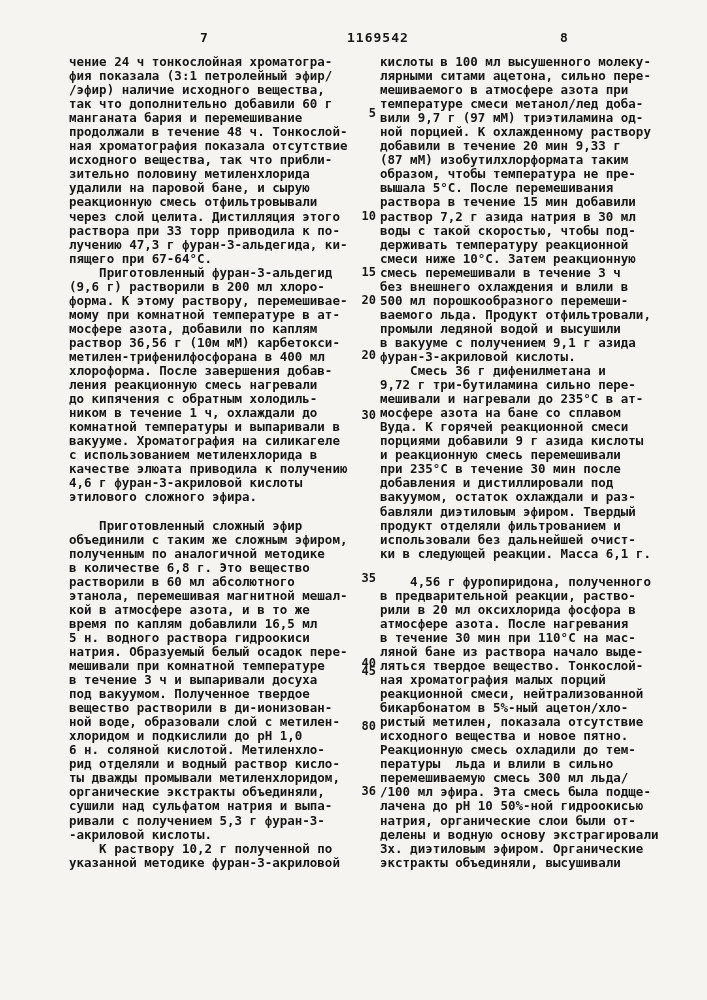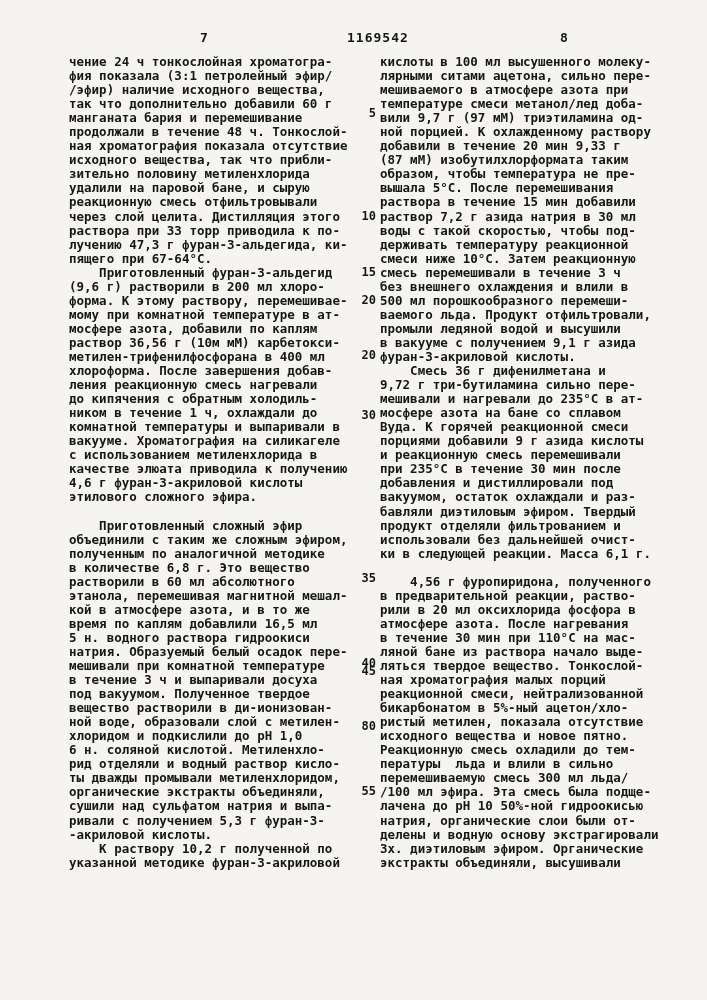--- a/index.html
+++ b/index.html
@@ -47,17 +47,17 @@
       <div class="gutter-num" style="top: 106px;">5</div>
       <div class="gutter-num" style="top: 174px; margin-top: 35px;">10</div>
       <div class="gutter-num" style="top: 243px; margin-top: 22px;">15</div>
       <div class="gutter-num" style="top: 293px;">20</div>
       <div class="gutter-num" style="top: 348px;">20</div>
       <div class="gutter-num" style="top: 408px;">30</div>
       <div class="gutter-num" style="top: 571px;">35</div>
       <div class="gutter-num" style="top: 608px; margin-top: 48px;">40</div>
       <div class="gutter-num" style="top: 664px;">45</div>
       <div class="gutter-num" style="top: 719px;">80</div>
-      <div class="gutter-num" style="top: 784px;">55</div>
+      <div class="gutter-num" style="top: 784px;">36</div>
     </div>
 
   <div class="col col-right" id="col-right"><div class="line">кислоты в 100 мл высушенного молеку-</div><div class="line">лярными ситами ацетона, сильно пере-</div><div class="line">мешиваемого в атмосфере азота при</div><div class="line">температуре смеси метанол/лед доба-</div><div class="line">вили 9,7 г (97 мМ) триэтиламина од-</div><div class="line">ной порцией. К охлажденному раствору</div><div class="line">добавили в течение 20 мин 9,33 г</div><div class="line">(87 мМ) изобутилхлорформата таким</div><div class="line">образом, чтобы температура не пре-</div><div class="line">вышала 5°С. После перемешивания</div><div class="line">раствора в течение 15 мин добавили</div><div class="line">раствор 7,2 г азида натрия в 30 мл</div><div class="line">воды с такой скоростью, чтобы под-</div><div class="line">держивать температуру реакционной</div><div class="line">смеси ниже 10°С. Затем реакционную</div><div class="line">смесь перемешивали в течение 3 ч</div><div class="line">без внешнего охлаждения и влили в</div><div class="line">500 мл порошкообразного перемеши-</div><div class="line">ваемого льда. Продукт отфильтровали,</div><div class="line">промыли ледяной водой и высушили</div><div class="line">в вакууме с получением 9,1 г азида</div><div class="line">фуран-3-акриловой кислоты.</div><div class="line">    Смесь 36 г дифенилметана и</div><div class="line">9,72 г три-бутиламина сильно пере-</div><div class="line">мешивали и нагревали до 235°С в ат-</div><div class="line">мосфере азота на бане со сплавом</div><div class="line">Вуда. К горячей реакционной смеси</div><div class="line">порциями добавили 9 г азида кислоты</div><div class="line">и реакционную смесь перемешивали</div><div class="line">при 235°С в течение 30 мин после</div><div class="line">добавления и дистиллировали под</div><div class="line">вакуумом, остаток охлаждали и раз-</div><div class="line">бавляли диэтиловым эфиром. Твердый</div><div class="line">продукт отделяли фильтрованием и</div><div class="line">использовали без дальнейшей очист-</div><div class="line">ки в следующей реакции. Масса 6,1 г.</div><div class="line">&nbsp;</div><div class="line">    4,56 г фуропиридона, полученного</div><div class="line">в предварительной реакции, раство-</div><div class="line">рили в 20 мл оксихлорида фосфора в</div><div class="line">атмосфере азота. После нагревания</div><div class="line">в течение 30 мин при 110°С на мас-</div><div class="line">ляной бане из раствора начало выде-</div><div class="line">ляться твердое вещество. Тонкослой-</div><div class="line">ная хроматография малых порций</div><div class="line">реакционной смеси, нейтрализованной</div><div class="line">бикарбонатом в 5%-ный ацетон/хло-</div><div class="line">ристый метилен, показала отсутствие</div><div class="line">исходного вещества и новое пятно.</div><div class="line">Реакционную смесь охладили до тем-</div><div class="line">пературы  льда и влили в сильно</div><div class="line">перемешиваемую смесь 300 мл льда/</div><div class="line">/100 мл эфира. Эта смесь была подще-</div><div class="line">лачена до рН 10 50%-ной гидроокисью</div><div class="line">натрия, органические слои были от-</div><div class="line">делены и водную основу экстрагировали</div><div class="line">3х. диэтиловым эфиром. Органические</div><div class="line">экстракты объединяли, высушивали</div></div>
 </div>
 
 </body></html>

